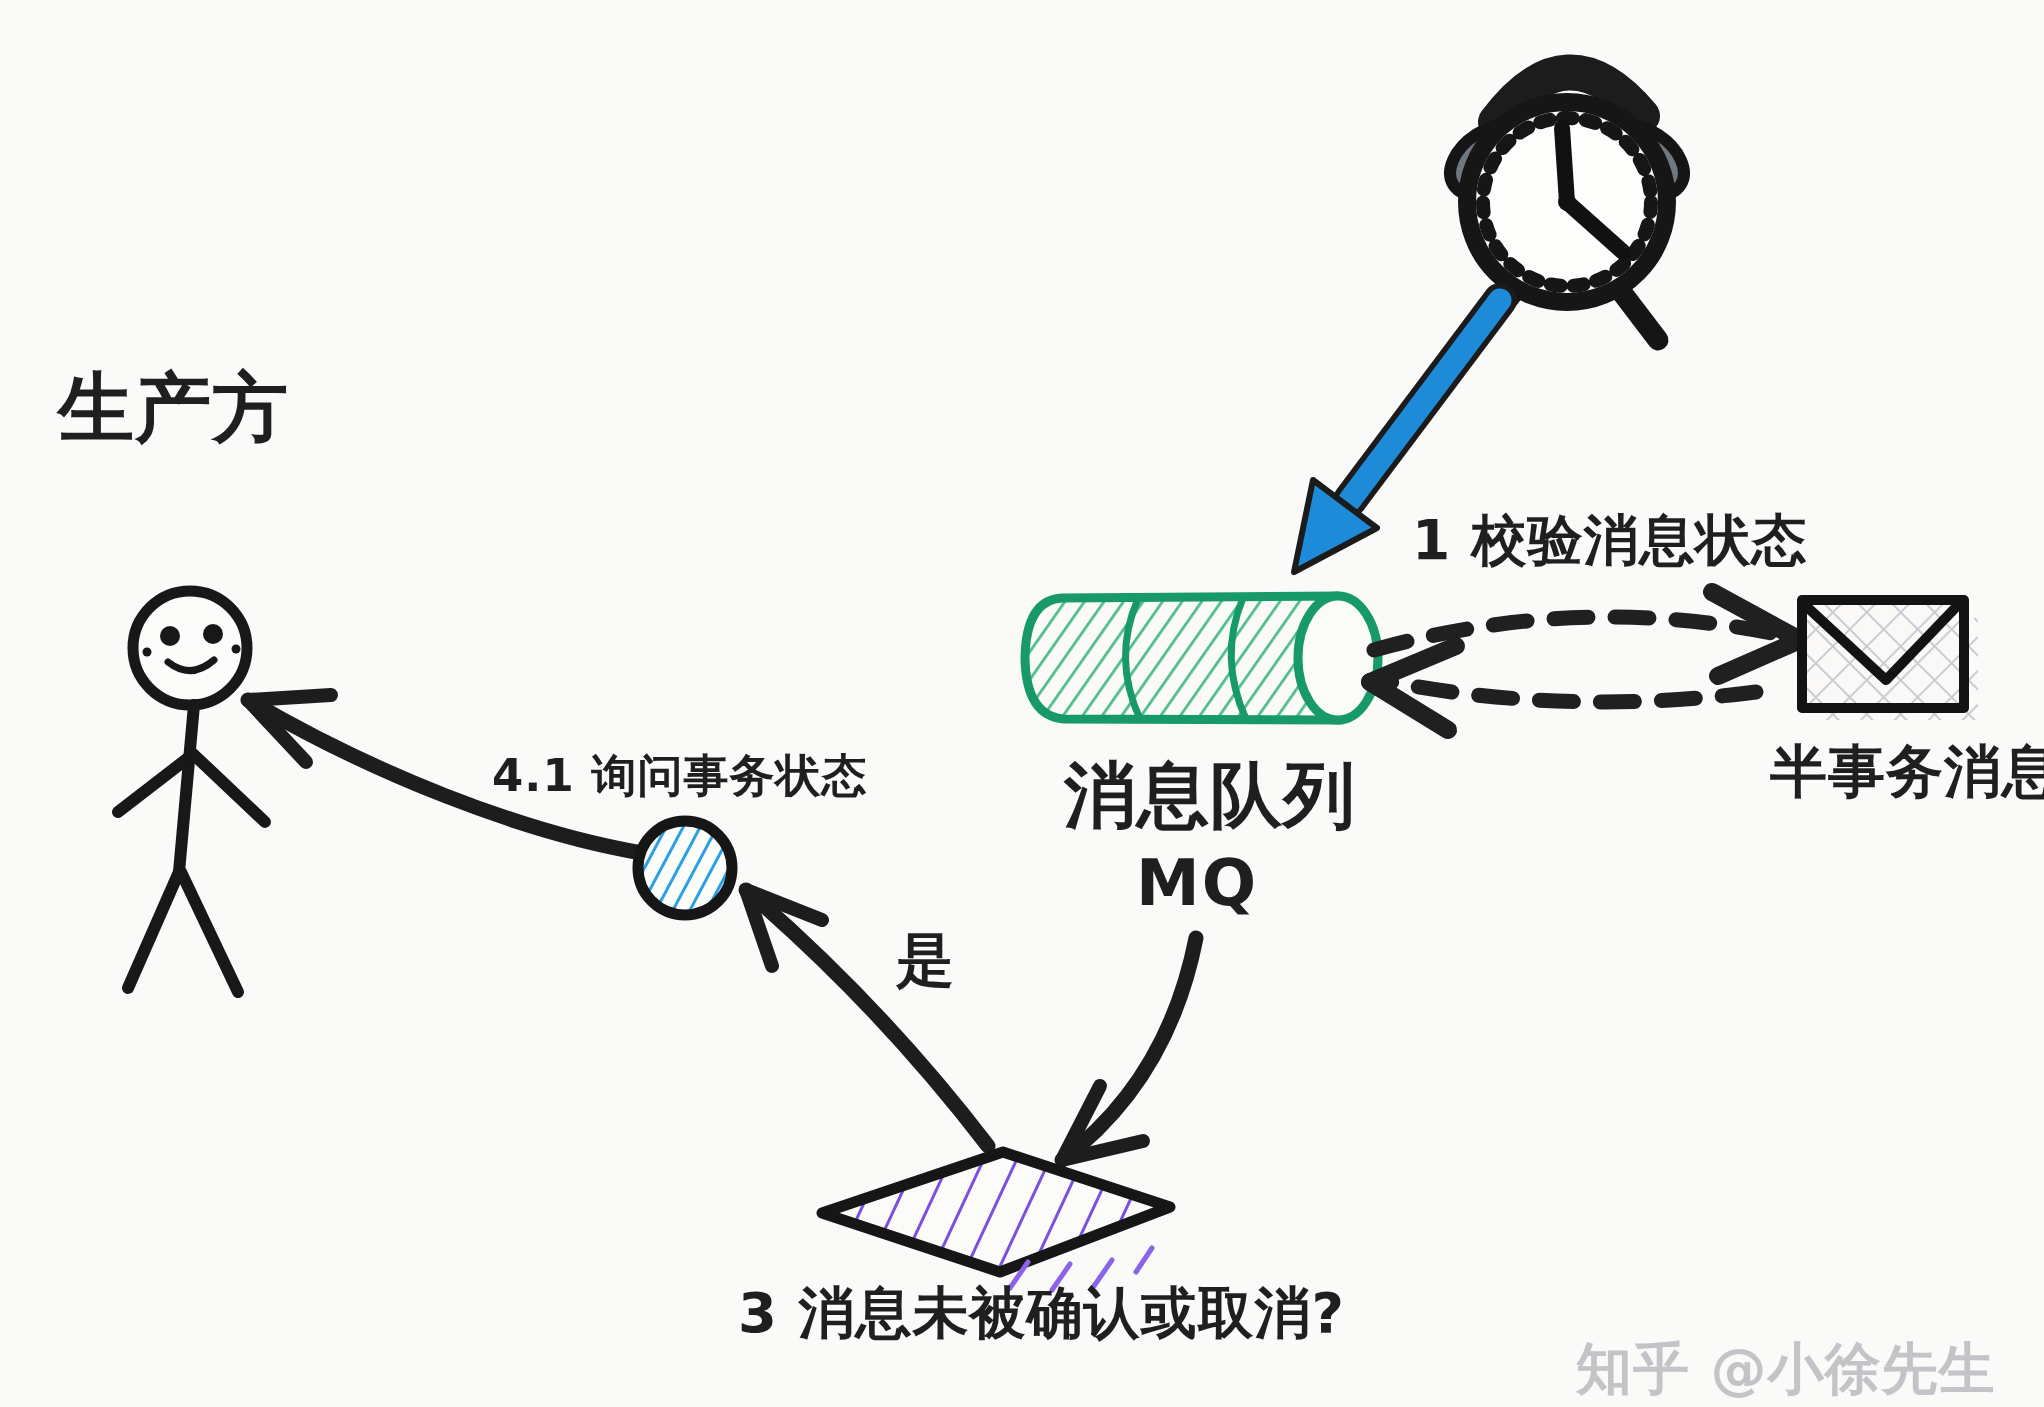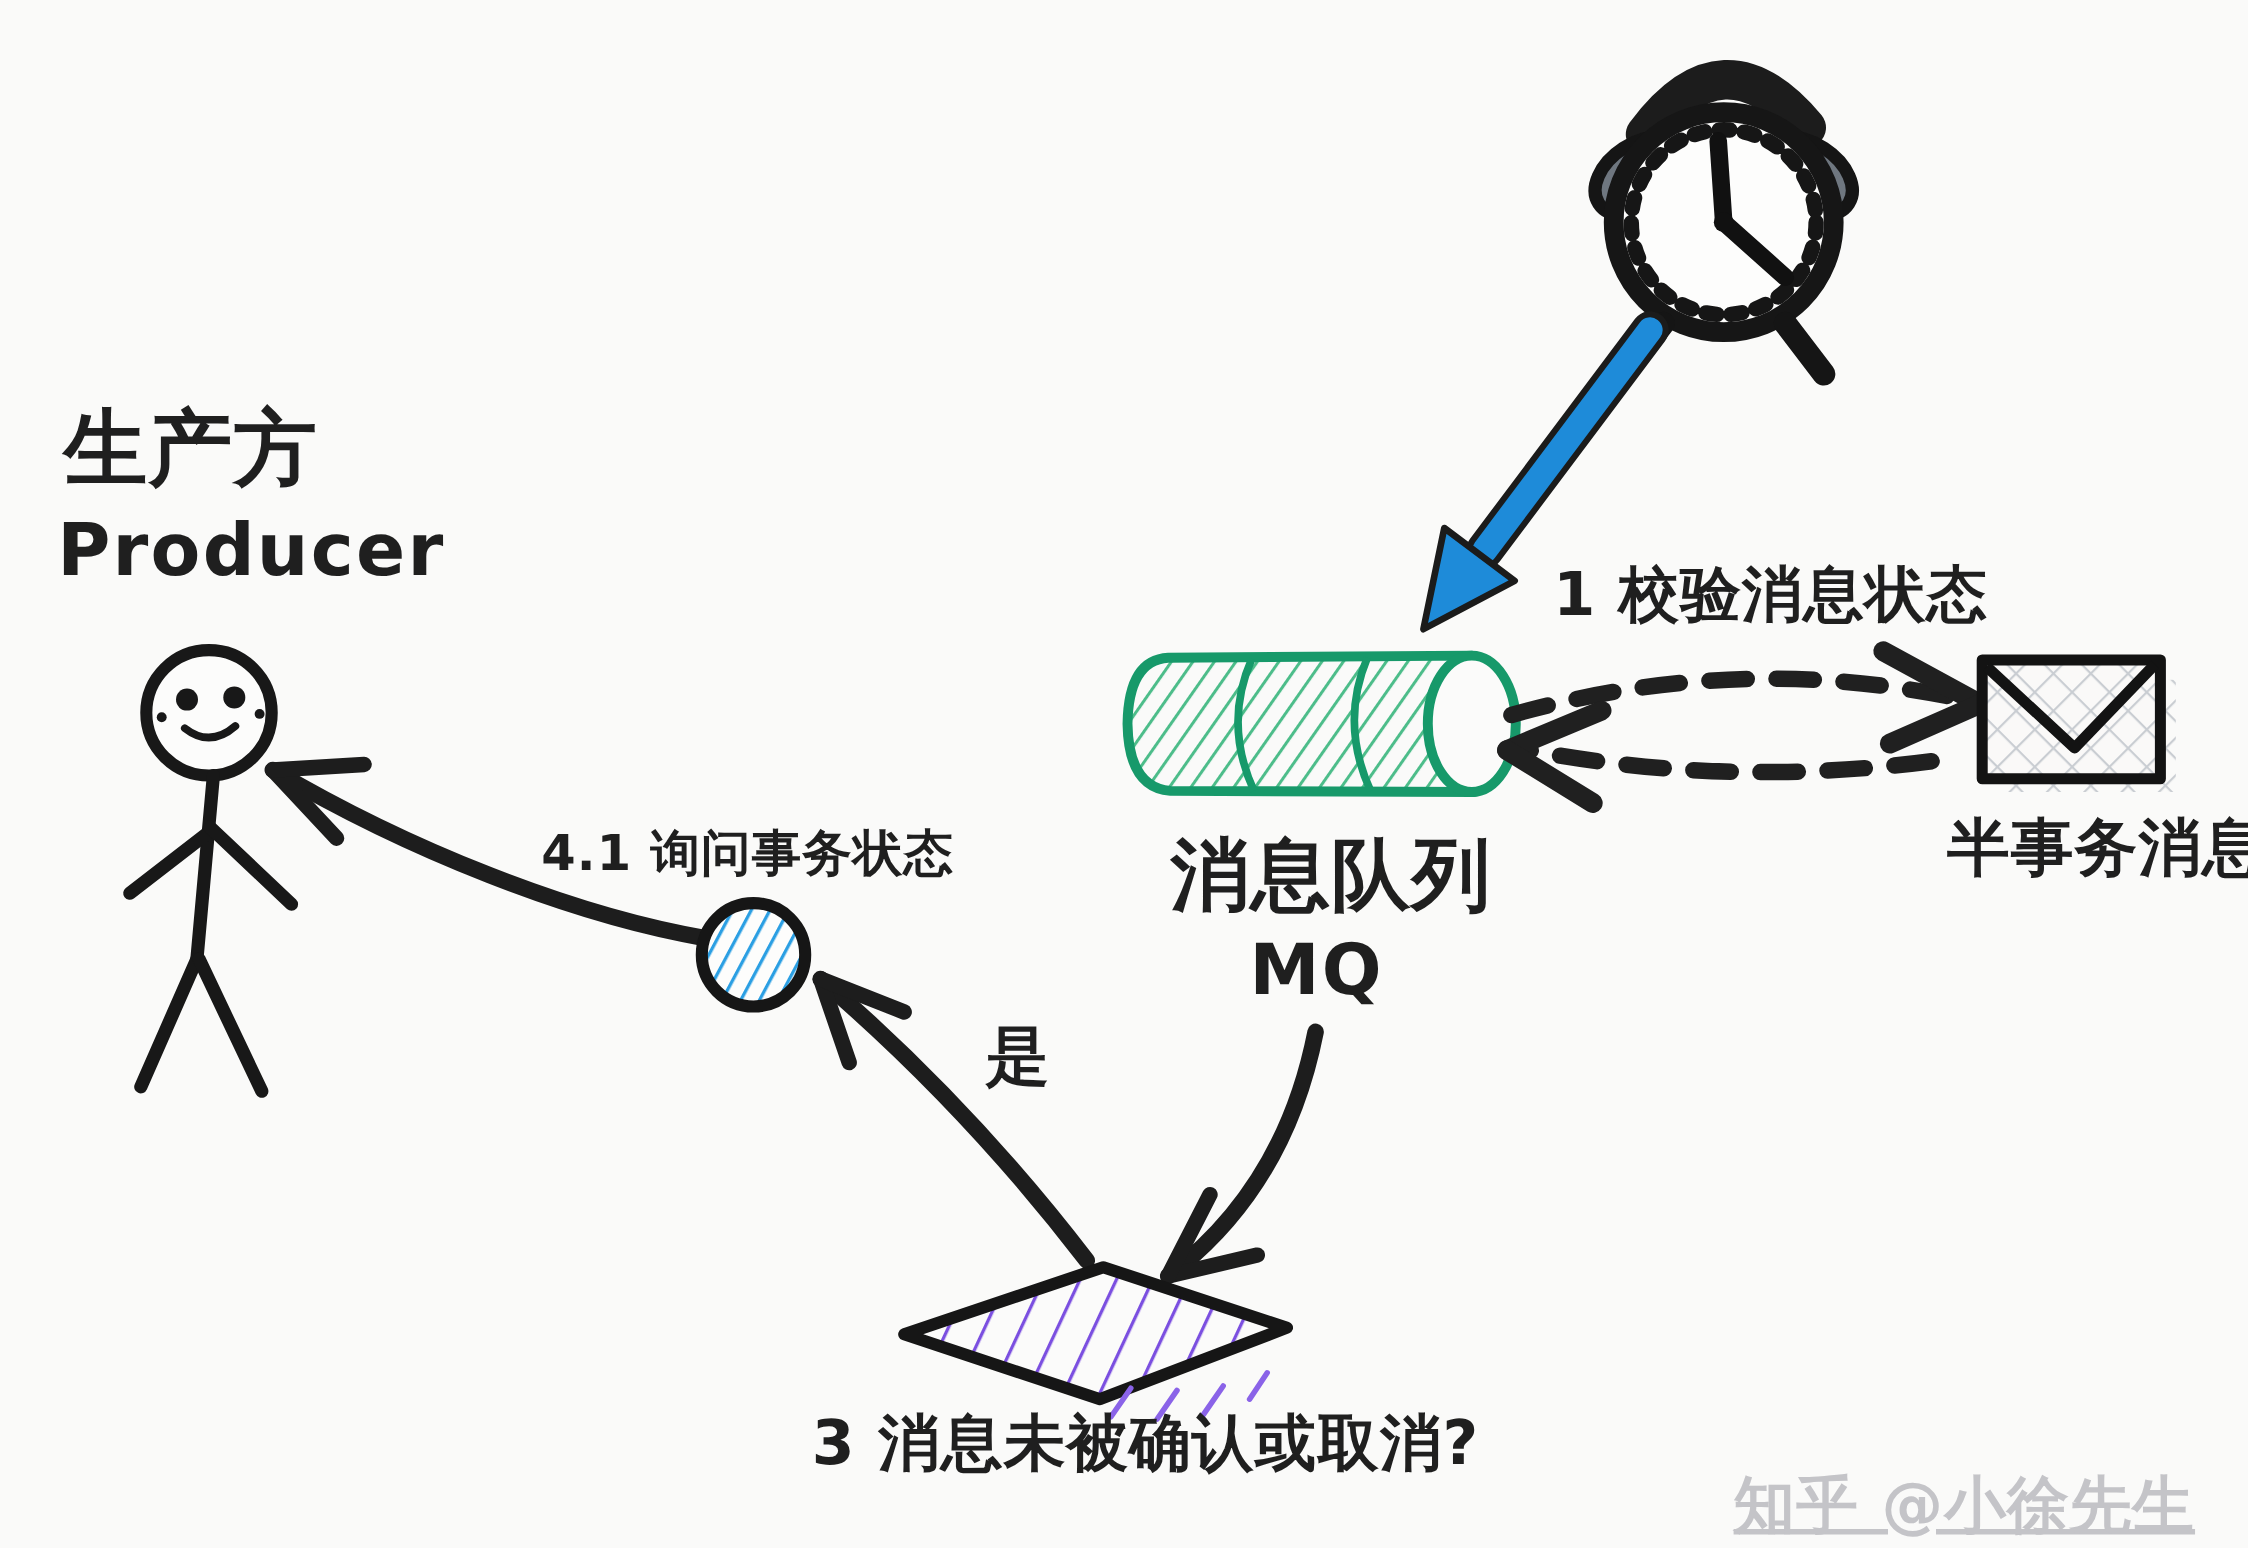--- a/index.html
+++ b/index.html
@@ -141,30 +141,29 @@
       <g stroke="#8a63e8" stroke-width="5" stroke-linecap="round">
         <line x1="1010" y1="1288" x2="1028" y2="1262"></line>
         <line x1="1052" y1="1290" x2="1070" y2="1264"></line>
         <line x1="1094" y1="1286" x2="1112" y2="1260"></line>
         <line x1="1136" y1="1272" x2="1152" y2="1248"></line>
       </g>
     </g>
   </svg>
 
   <div class="label" style="left:58px; top:368px; font-size:76px;">生产方</div>
-  <div class="label hand" style="left:52px; top:466px; font-size:66px;">Producer</div>
 
 
   <div class="label" style="left:1412px; top:512px; font-size:55px;">1 校验消息状态</div>
 
   <div class="label" style="left:1064px; top:758px; font-size:72px;">消息队列</div>
   <div class="label hand" style="left:1136px; top:850px; font-size:64px;">MQ</div>
 
   <div class="label" style="left:1770px; top:742px; font-size:57px;">半事务消息</div>
 
   <div class="label" style="left:492px; top:752px; font-size:45px;">4.1 询问事务状态</div>
 
   <div class="label" style="left:896px; top:930px; font-size:58px;">是</div>
 
   <div class="label" style="left:738px; top:1284px; font-size:56px;">3 消息未被确认或取消?</div>
 
-  <div class="label watermark" style="left:1576px; top:1340px; font-size:56px;text-decoration:underline;">知乎 @小徐先生</div>
+  <div class="label watermark" style="left:1576px; top:1340px; font-size:56px;">知乎 @小徐先生</div>
 </div>
 
 </body></html>

